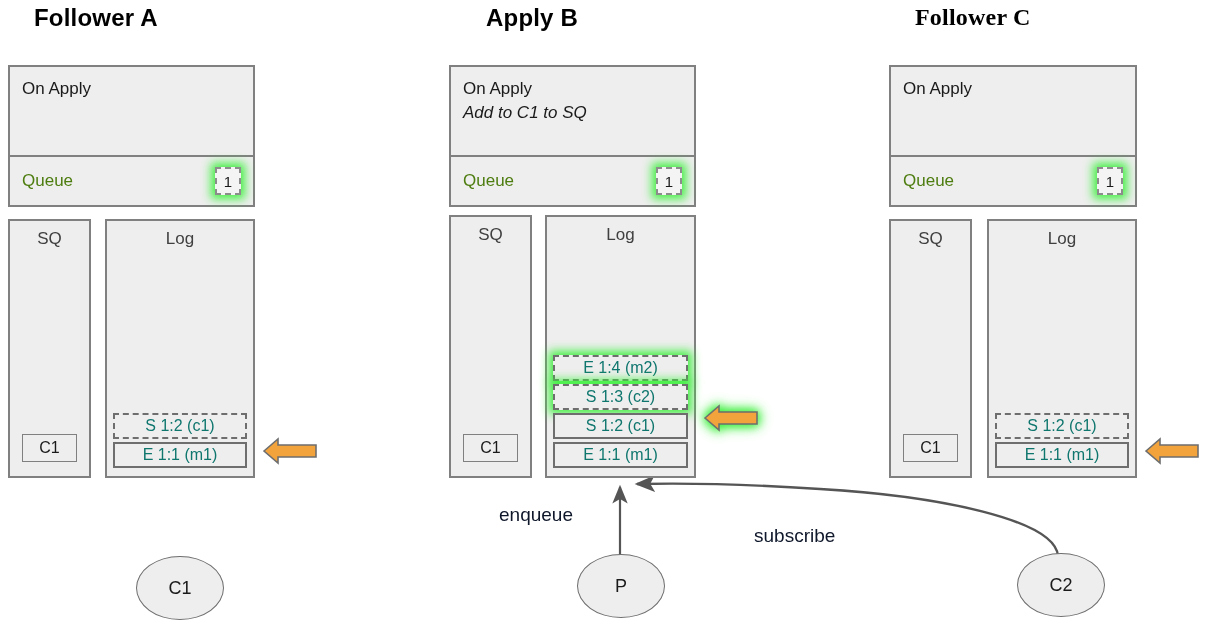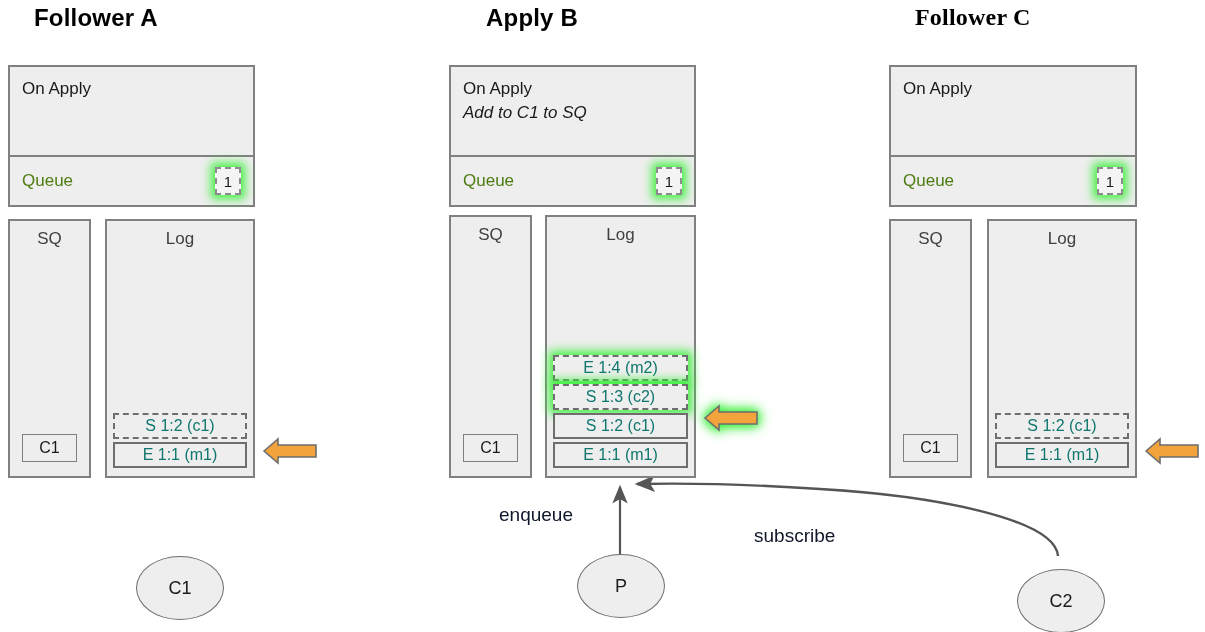--- a/index.html
+++ b/index.html
@@ -272,16 +272,16 @@
 </div>
 
 <div class="arrow-left" style="left:1144px; top:434px;">
   <svg width="56" height="34" viewBox="0 0 56 34">
     <path d="M2,17 L16,5 L16,11 L54,11 L54,23 L16,23 L16,29 Z" fill="#f2a33c" stroke="#6e6e6e" stroke-width="1.6" stroke-linejoin="miter"></path>
   </svg>
 </div>
 
 <div class="client" style="left:136px; top:556px; width:88px; height:64px;">C1</div>
 <div class="client" style="left:577px; top:554px; width:88px; height:64px;">P</div>
-<div class="client" style="left:1017px; top:569px; width:88px; height:64px;">C2</div>
+<div class="client" style="left:1017px; top:553px; width:88px; height:64px;">C2</div>
 
 <div class="edge-label" style="left:499px; top:504px;">enqueue</div>
 <div class="edge-label" style="left:754px; top:525px;">subscribe</div>
 
 </body></html>

